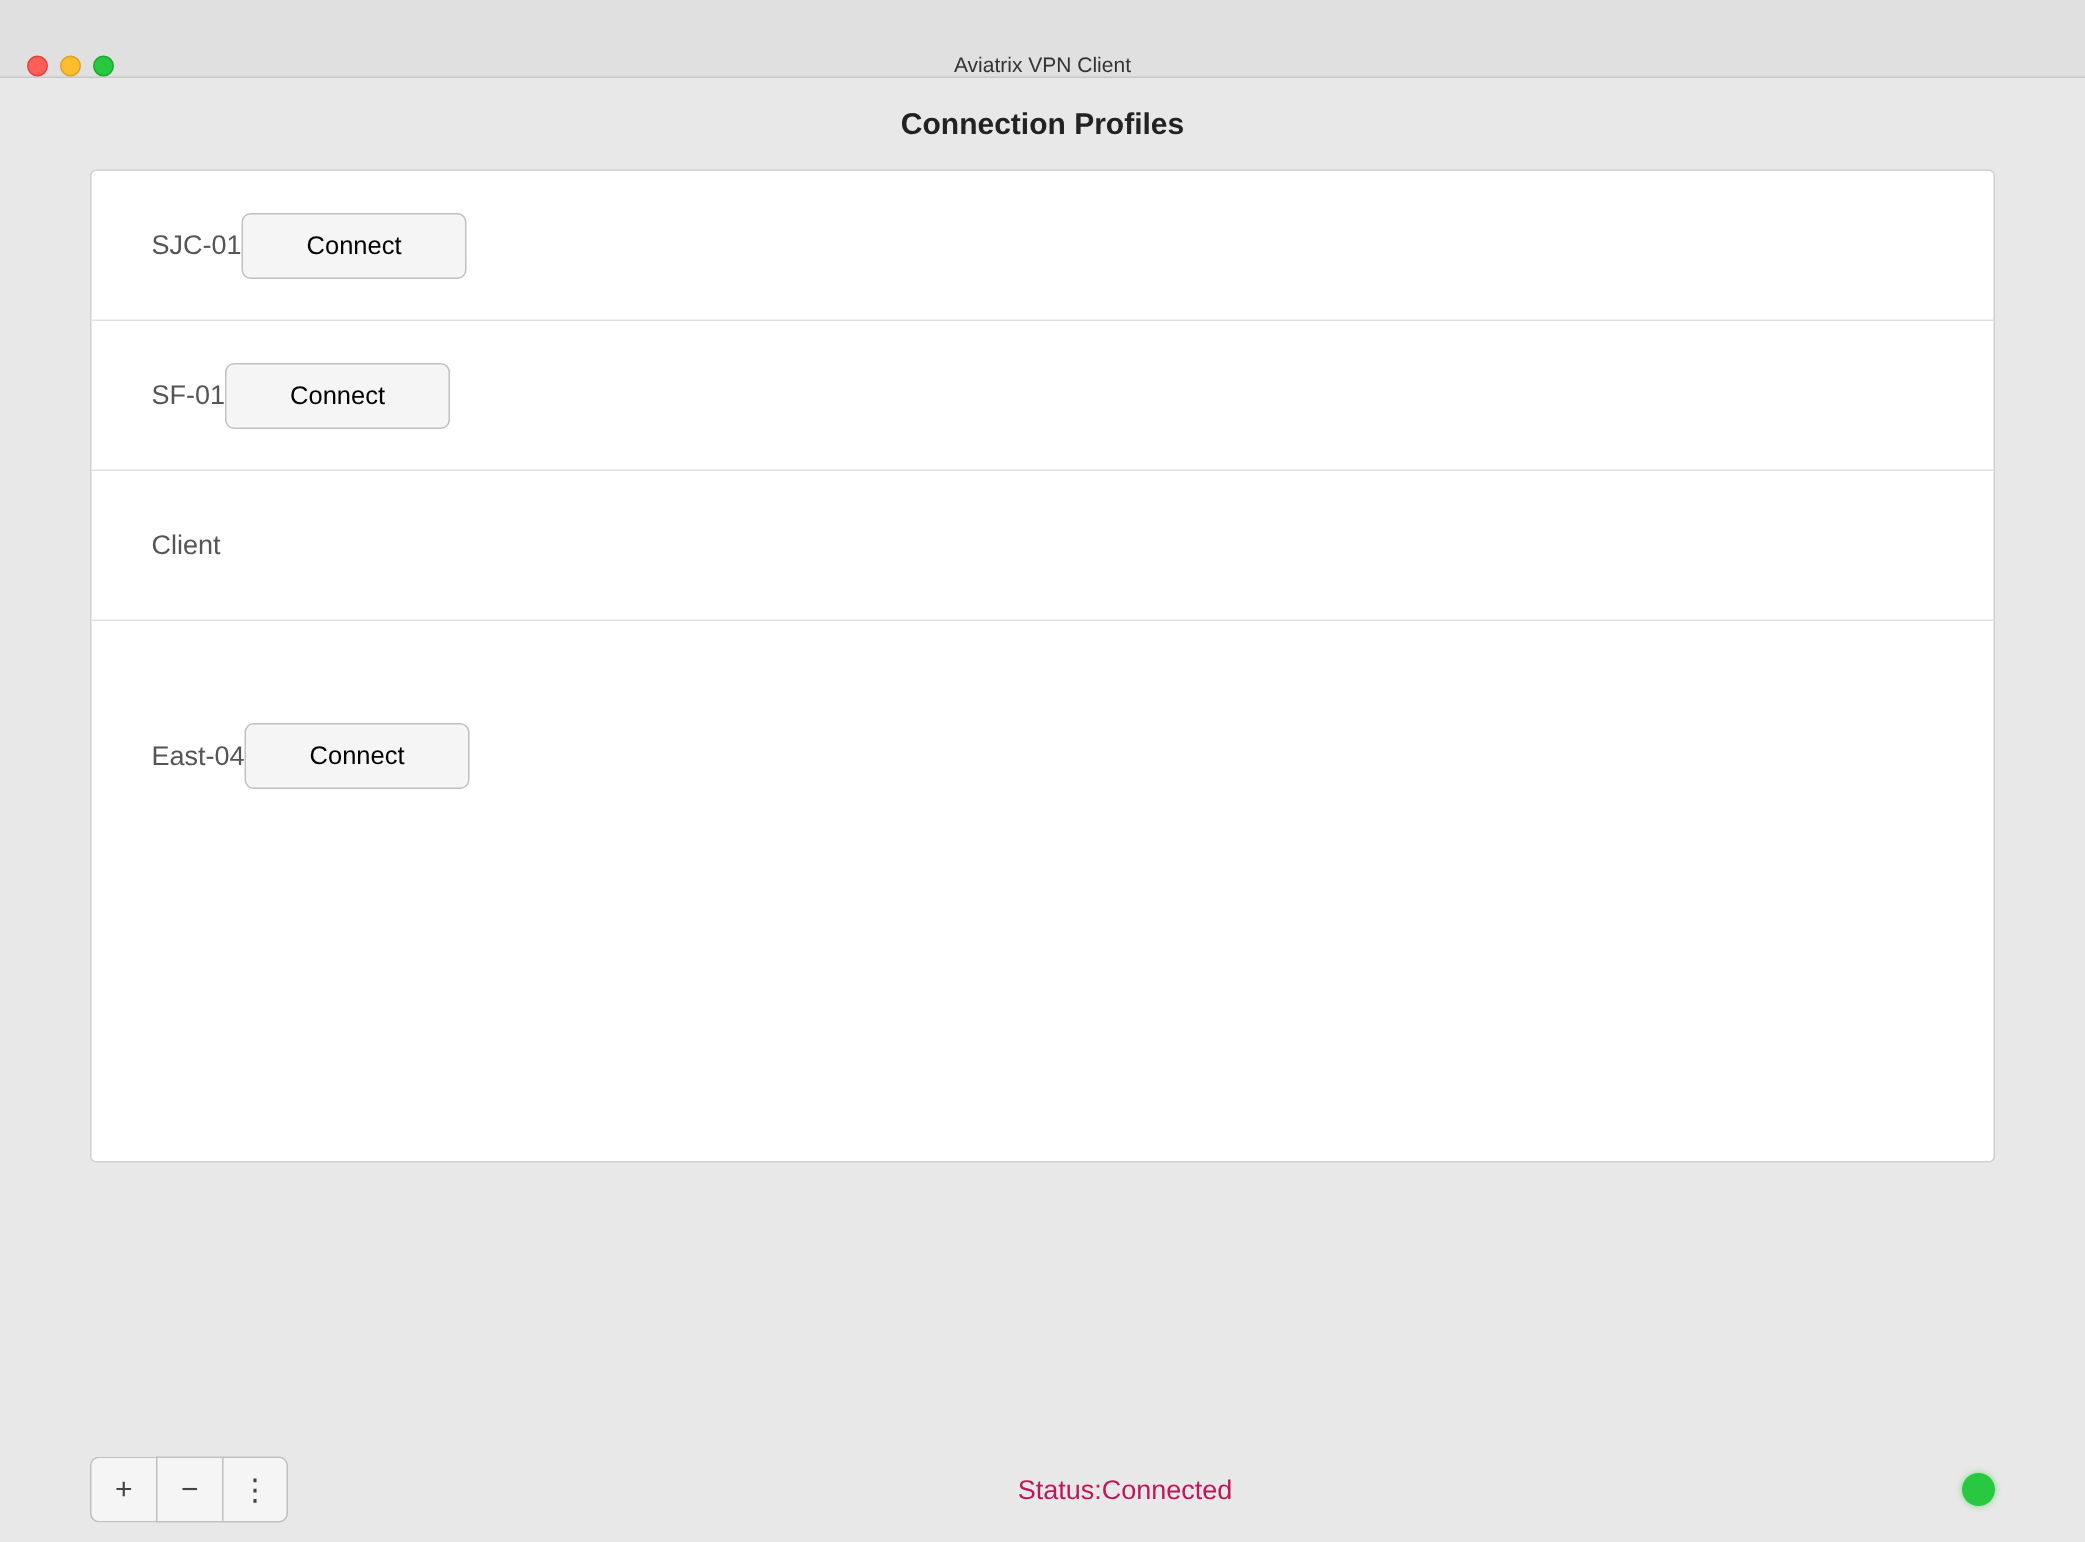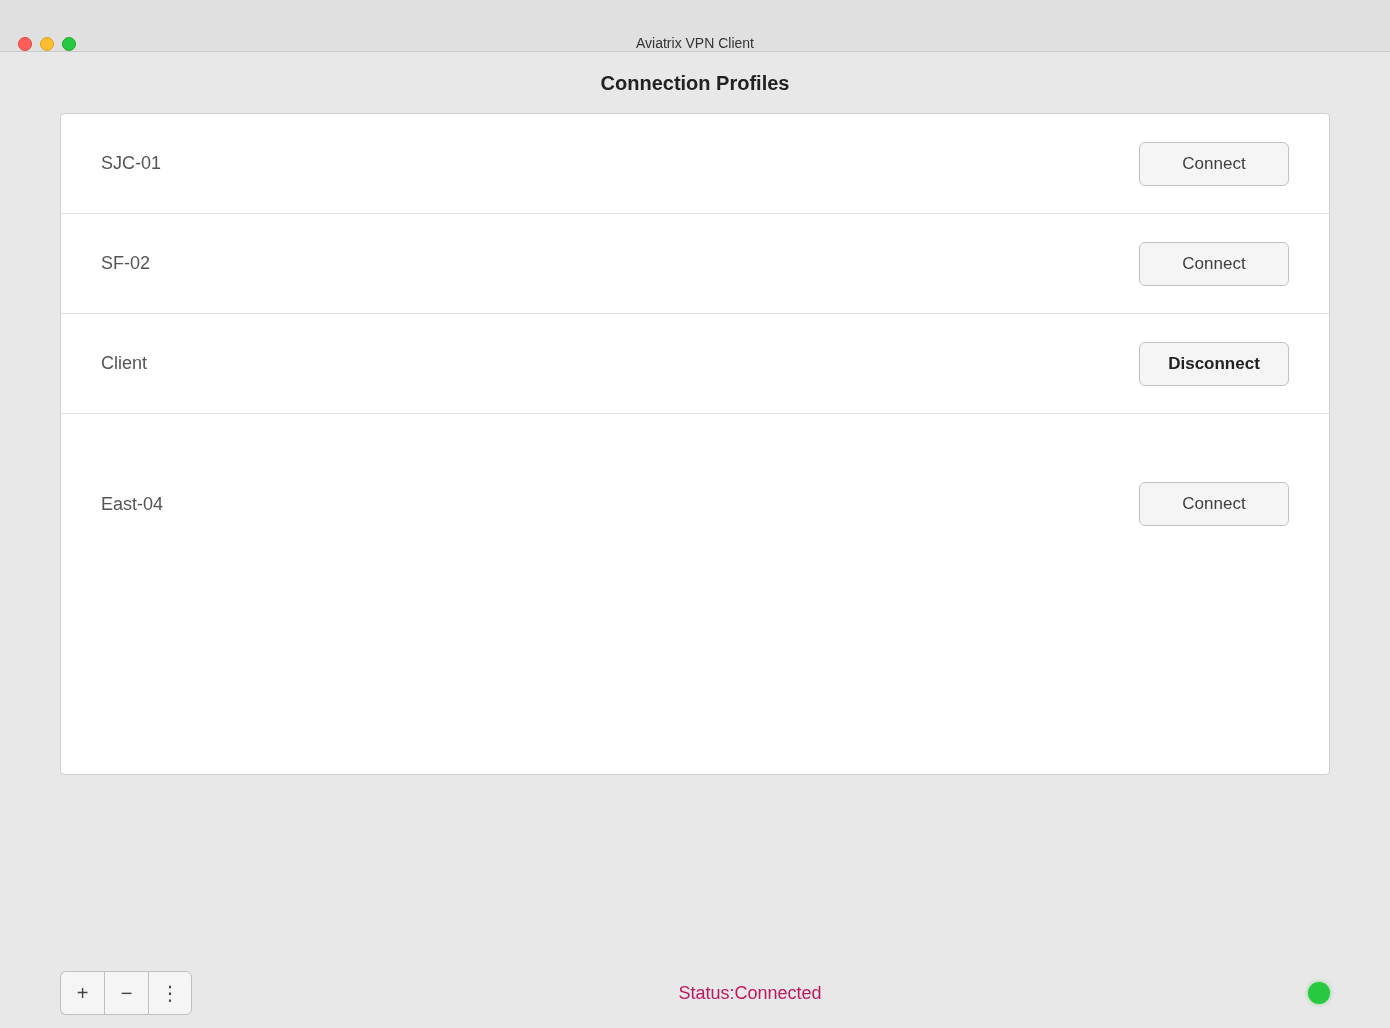--- a/index.html
+++ b/index.html
@@ -88,21 +88,20 @@
       width: 100%;
       border: 1px solid #d0d0d0;
       background: #fff;
       border-radius: 4px;
       overflow: hidden;
     }
 
     .profile-row {
       display: flex;
       align-items: center;
-      justify-content: space-between;
       padding: 0 40px;
       height: 100px;
       border-bottom: 1px solid #e0e0e0;
     }
 
     .profile-row:last-child {
       border-bottom: none;
       height: 180px;
     }
 
@@ -113,21 +112,21 @@
     }
 
     .connect-btn {
       min-width: 150px;
       height: 44px;
       background: #f5f5f5;
       border: 1px solid #c0c0c0;
       border-radius: 6px;
       font-size: 17px;
       font-weight: 400;
-      color: #404040;
+      color: #000000;
       cursor: pointer;
       display: flex;
       align-items: center;
       justify-content: center;
       padding: 0 20px;
     }
 
     .disconnect-btn {
       min-width: 150px;
       height: 44px;
@@ -222,26 +221,25 @@
   <h1 class="page-title">Connection Profiles</h1>
 
   <div class="profiles-container">
 
     <div id="profile-rows">
         <div class="profile-row">
           <span class="profile-name">SJC-01</span>
           <button class="connect-btn">Connect</button>
         </div>
         <div class="profile-row">
-          <span class="profile-name">SF-02</span>
+          <span class="profile-name">SF-01</span>
           <button class="connect-btn">Connect</button>
         </div>
         <div class="profile-row">
           <span class="profile-name">Client</span>
-          <button class="disconnect-btn">Disconnect</button>
         </div>
         <div class="profile-row">
           <span class="profile-name">East-04</span>
           <button class="connect-btn">Connect</button>
         </div>
       </div>
 
     <div class="profile-row"></div>
 
   </div>

